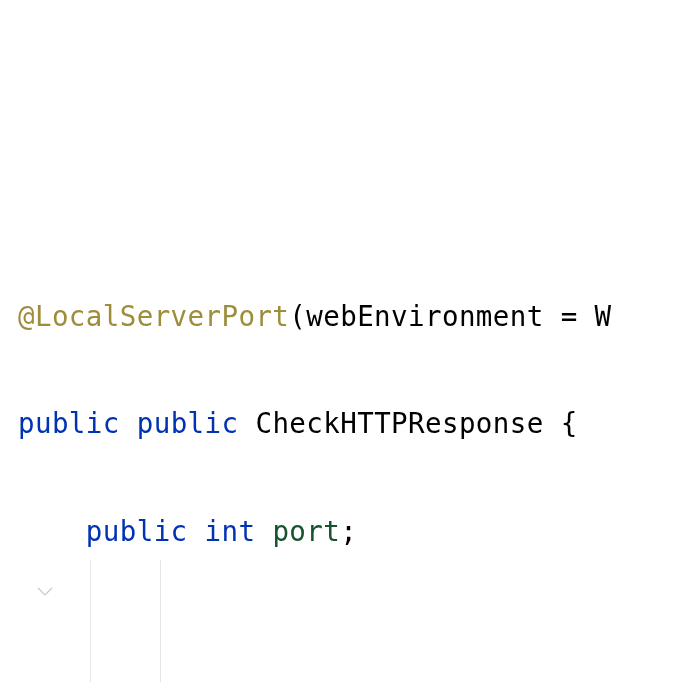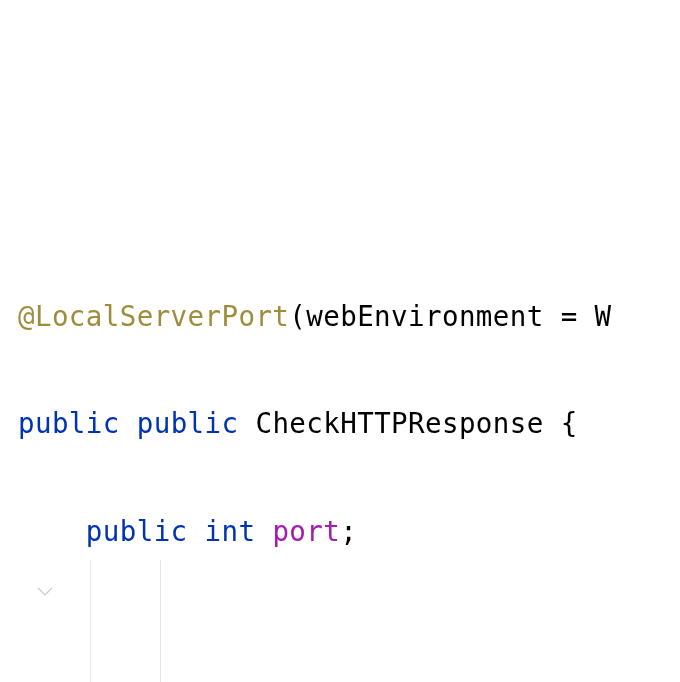--- a/index.html
+++ b/index.html
@@ -17,21 +17,21 @@
       white-space: pre;
       padding-left: 18px;
       padding-top: 22px;
       letter-spacing: 0.4px;
     }
     .code-line {
       display: block;
     }
     .annotation { color: #9e8d3b; }
     .keyword { color: #0033b3; }
-    .field { color: #a21caf; }
+    .field { color: #14532d; }
     .paren { color: #000000; }
     .semi { color: #000000; }
     .gutter-fold {
       position: absolute;
       left: 0;
       top: 512px;
       width: 22px;
       height: 22px;
     }
     .gutter-fold svg {

